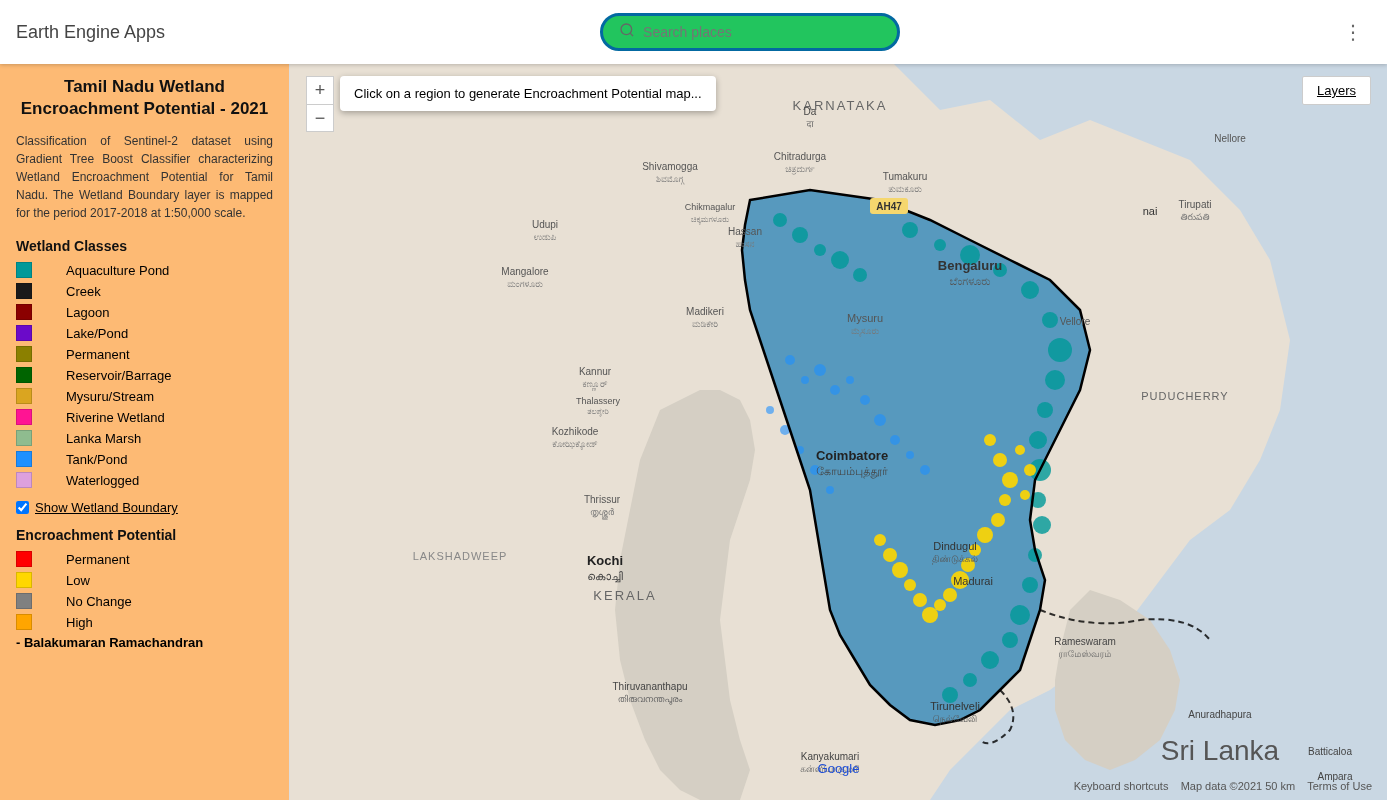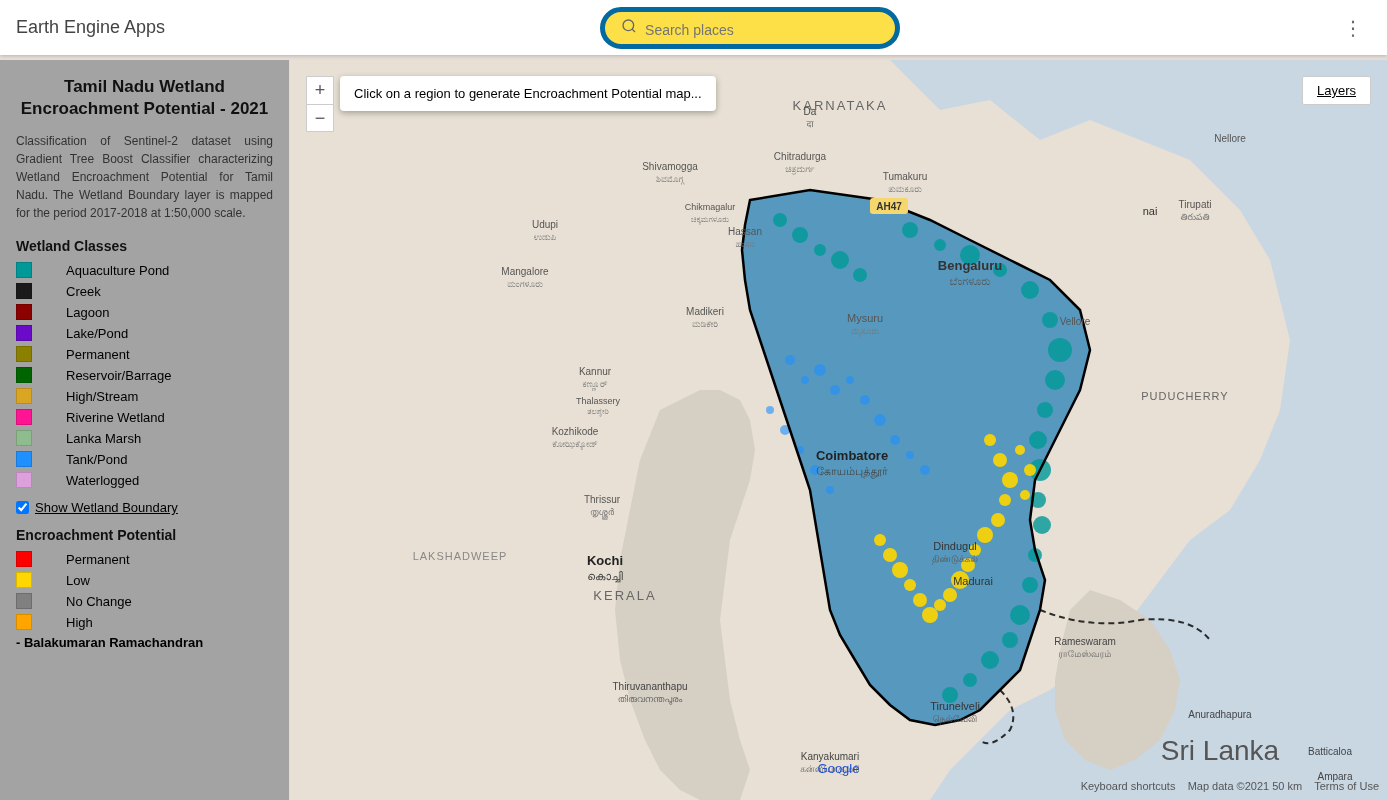--- a/index.html
+++ b/index.html
@@ -1,42 +1,42 @@
 <!DOCTYPE html>
 <html><head>
   <meta charset="utf-8">
   <style>
     * { margin: 0; padding: 0; box-sizing: border-box; }
     body { font-family: 'Google Sans', Arial, sans-serif; width: 1387px; height: 800px; overflow: hidden; background: #e8e0d8; }
 
     
     #header {
-      position: absolute; top: 0; left: 0; right: 0; height: 55px;
+      position: absolute; top: 0; left: 0; right: 0; height: 64px;
       background: #fff; display: flex; align-items: center; padding: 0 16px;
       box-shadow: 0 1px 4px rgba(0,0,0,0.2); z-index: 100;
     }
     #header .logo {
       font-size: 18px; color: #444; font-weight: 400; flex: 0 0 auto;
     }
     #header .search-bar {
-      margin-left: auto; display: flex; align-items: flex-end;
-      border: 5px solid #0369a1; border-radius: 24px; padding: 6px 16px;
-      background: #fde047; width: 300px;
+      margin-left: auto; display: flex; align-items: center;
+      border: 3px solid #0369a1; border-radius: 24px; padding: 6px 16px;
+      background: #22c55e; width: 300px;
     }
     #header .search-bar input {
       border: none; background: transparent; outline: none;
       font-size: 14px; color: #444; width: 100%;
     }
     #header .search-icon-wrap { margin-right: 8px; color: #666; }
     #header .menu-dots { margin-left: auto; font-size: 20px; color: #666; cursor: pointer; padding: 8px; }
 
     
     #sidebar {
       position: absolute; top: 60px; left: 0; width: 290px; bottom: 0;
-      background: #a3a3a3; overflow-y: auto; padding: 16px;
+      background: #fdba74; overflow-y: auto; padding: 16px;
       z-index: 90; border-right: 1px solid #ddd;
     }
     #sidebar h1 {
       font-size: 17px; font-weight: 700; text-align: center;
       line-height: 1.3; margin-bottom: 12px; color: #111;
     }
     #sidebar .description {
       font-size: 12px; color: #333; text-align: justify; line-height: 1.5;
       margin-bottom: 16px;
     }
@@ -88,21 +88,21 @@
       background: #fff; border: 1px solid #ccc; padding: 6px 14px;
       font-size: 13px; cursor: pointer; border-radius: 2px; text-decoration: underline;
     }
 
     
     #google-logo {
       position: absolute; bottom: 24px; left: 50%; transform: translateX(-50%);
       font-size: 13px; color: #1d4ed8; z-index: 200;
     }
     #map-attribution {
-      position: absolute; bottom: 8px; right: 8px; font-size: 11px; color: #555; z-index: 200;
+      position: absolute; bottom: 8px; right: 15px; font-size: 11px; color: #555; z-index: 200;
     }
 
     
     .map-bg {
       position: absolute; top: 0; left: 0; right: 0; bottom: 0;
     }
   </style>
 </head>
 <body>
 
@@ -146,21 +146,21 @@
       <div class="legend-item">
         <div class="legend-color" style="background:#8B8000"></div>
         <span>Permanent</span>
       </div>
       <div class="legend-item">
         <div class="legend-color" style="background:#006400"></div>
         <span>Reservoir/Barrage</span>
       </div>
       <div class="legend-item">
         <div class="legend-color" style="background:#DAA520"></div>
-        <span>High/Stream</span>
+        <span>Mysuru/Stream</span>
       </div>
       <div class="legend-item">
         <div class="legend-color" style="background:#FF1493"></div>
         <span>Riverine Wetland</span>
       </div>
       <div class="legend-item">
         <div class="legend-color" style="background:#8FBC8F"></div>
         <span>Lanka Marsh</span>
       </div>
       <div class="legend-item">

